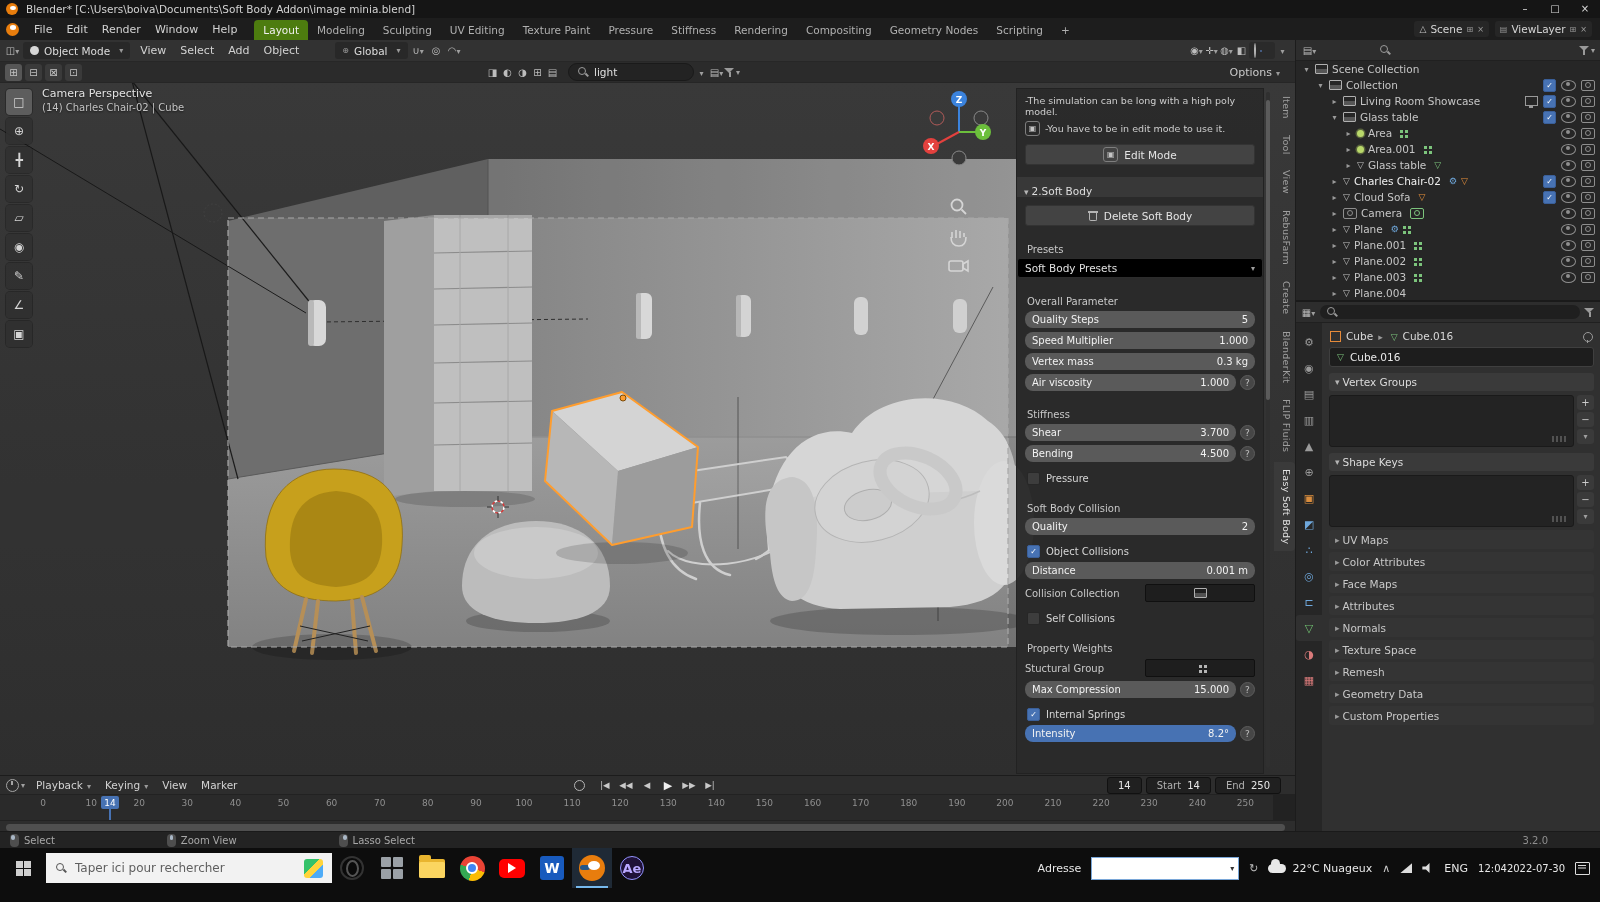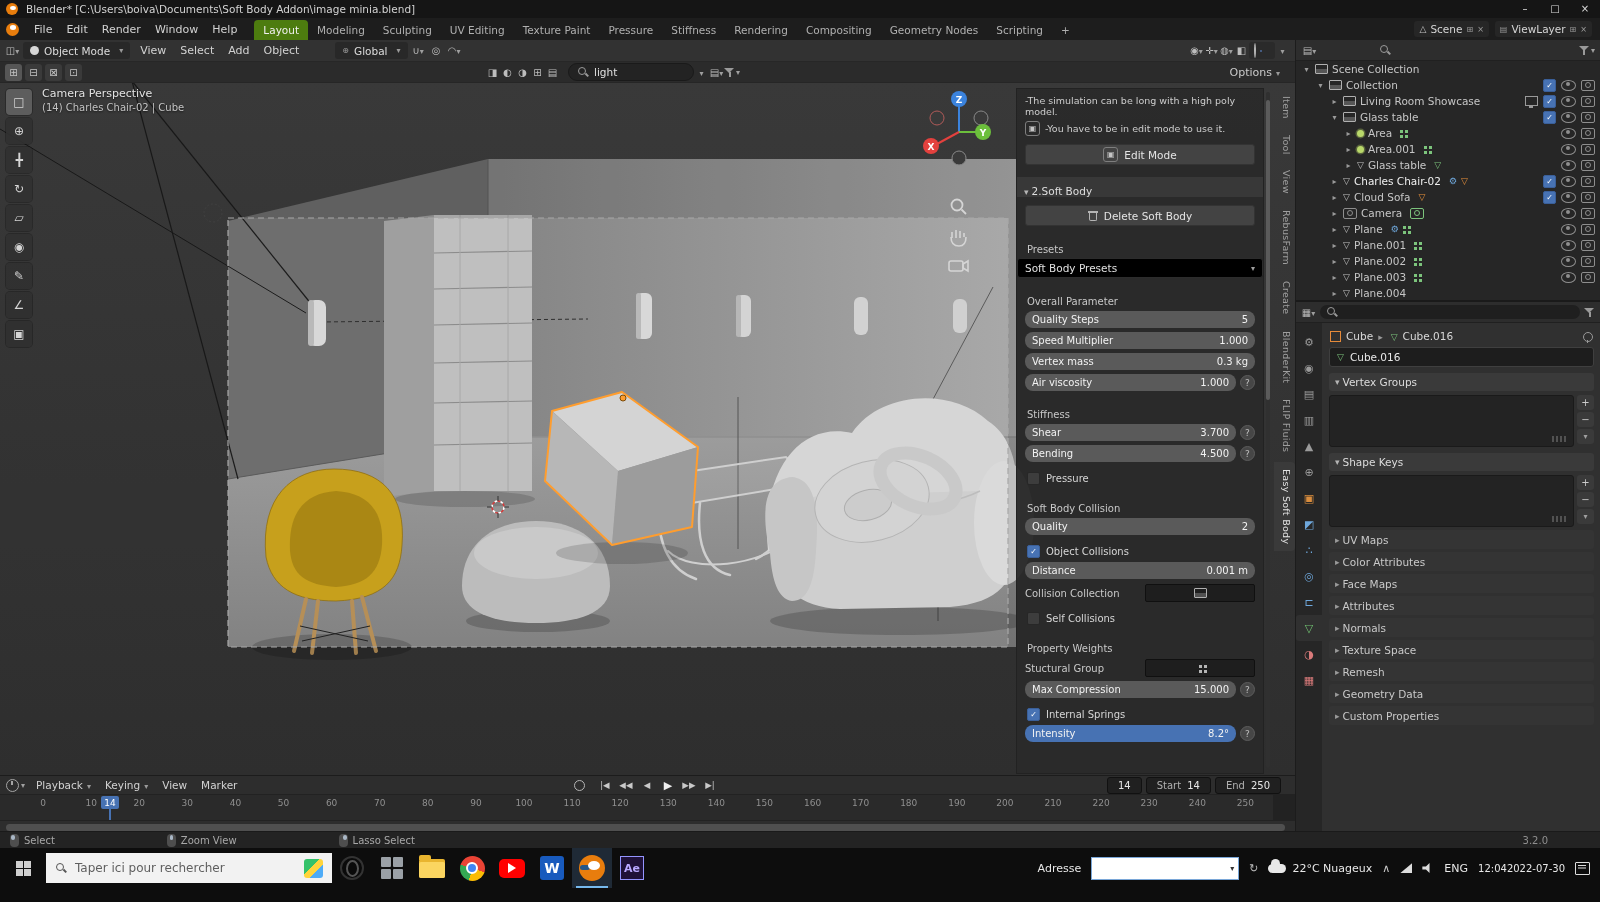--- a/index.html
+++ b/index.html
@@ -180,21 +180,21 @@
 .ic-folder::before{content:"";position:absolute;top:-4px;left:0;width:12px;height:5px;background:#e9b52f;border-radius:2px 2px 0 0}
 .ic-folder::after{content:"";position:absolute;left:0;top:3px;right:0;bottom:0;background:#fbd560;border-radius:2px}
 .ic-chrome{width:25px;height:25px;border-radius:50%;background:conic-gradient(#ea4335 0 30%,#fbbc05 30% 55%,#34a853 55% 80%,#ea4335 80%);position:relative}
 .ic-chrome::after{content:"";position:absolute;left:6.5px;top:6.5px;width:12px;height:12px;border-radius:50%;background:#4285f4;border:2.5px solid #fff;box-sizing:border-box}
 .ic-yt{width:26px;height:19px;border-radius:5px;background:#f00;display:flex;align-items:center;justify-content:center}
 .ic-yt::after{content:"";border-left:8px solid #fff;border-top:5px solid transparent;border-bottom:5px solid transparent}
 .ic-word{width:24px;height:24px;border-radius:3px;background:#185abd;color:#fff;font-weight:bold;font-size:14px;display:flex;align-items:center;justify-content:center}
 .ic-blender{width:26px;height:26px;border-radius:50%;background:#e87d0d;position:relative}
 .ic-blender::after{content:"";position:absolute;left:9px;top:6px;width:12px;height:9px;border-radius:50%;background:#fff}
 .ic-blender::before{content:"";position:absolute;left:1px;top:10px;width:10px;height:5px;border-radius:3px;background:#265787}
-.ic-ae{width:24px;height:24px;border-radius:0;background:#1f1138;border:1.5px solid #9494ff;color:#b9a8ff;font-size:11px;font-weight:bold;display:flex;align-items:center;justify-content:center;box-sizing:border-box}
+.ic-ae{width:24px;height:24px;border-radius:12px;background:#1f1138;border:1.5px solid #9494ff;color:#b9a8ff;font-size:13px;font-weight:bold;display:flex;align-items:center;justify-content:center;box-sizing:border-box}
 .tray{margin-left:auto;display:flex;align-items:center;gap:10px;padding-right:10px;color:#e8e8e8;font-size:11px}
 .addr-input{width:148px;height:23px;background:#fff;border:1px solid #7aa7d8;display:flex;align-items:center;justify-content:flex-end;padding:0 4px;color:#444;box-sizing:border-box}
 .i-cloud{width:18px;height:9px;background:#e8e8e8;border-radius:6px;position:relative;display:inline-block}
 .i-cloud::after{content:"";position:absolute;left:3px;top:-5px;width:9px;height:9px;border-radius:50%;background:#e8e8e8}
 .i-net{width:12px;height:10px;background:#ddd;clip-path:polygon(0 100%,100% 100%,100% 0);display:inline-block}
 .i-spk{width:12px;height:10px;background:#ddd;clip-path:polygon(0 35%,30% 35%,60% 0,60% 100%,30% 65%,0 65%);display:inline-block}
 .i-notif{width:13px;height:11px;border:1px solid #ddd;border-radius:1px;position:relative;display:inline-block}
 .i-notif::after{content:"";position:absolute;left:1.5px;top:2.5px;width:8px;height:1px;background:#ddd;box-shadow:0 2.5px #ddd}
 .clock{display:flex;flex-direction:row;align-items:flex-end;font-size:10px;line-height:1.3}
 </style>

